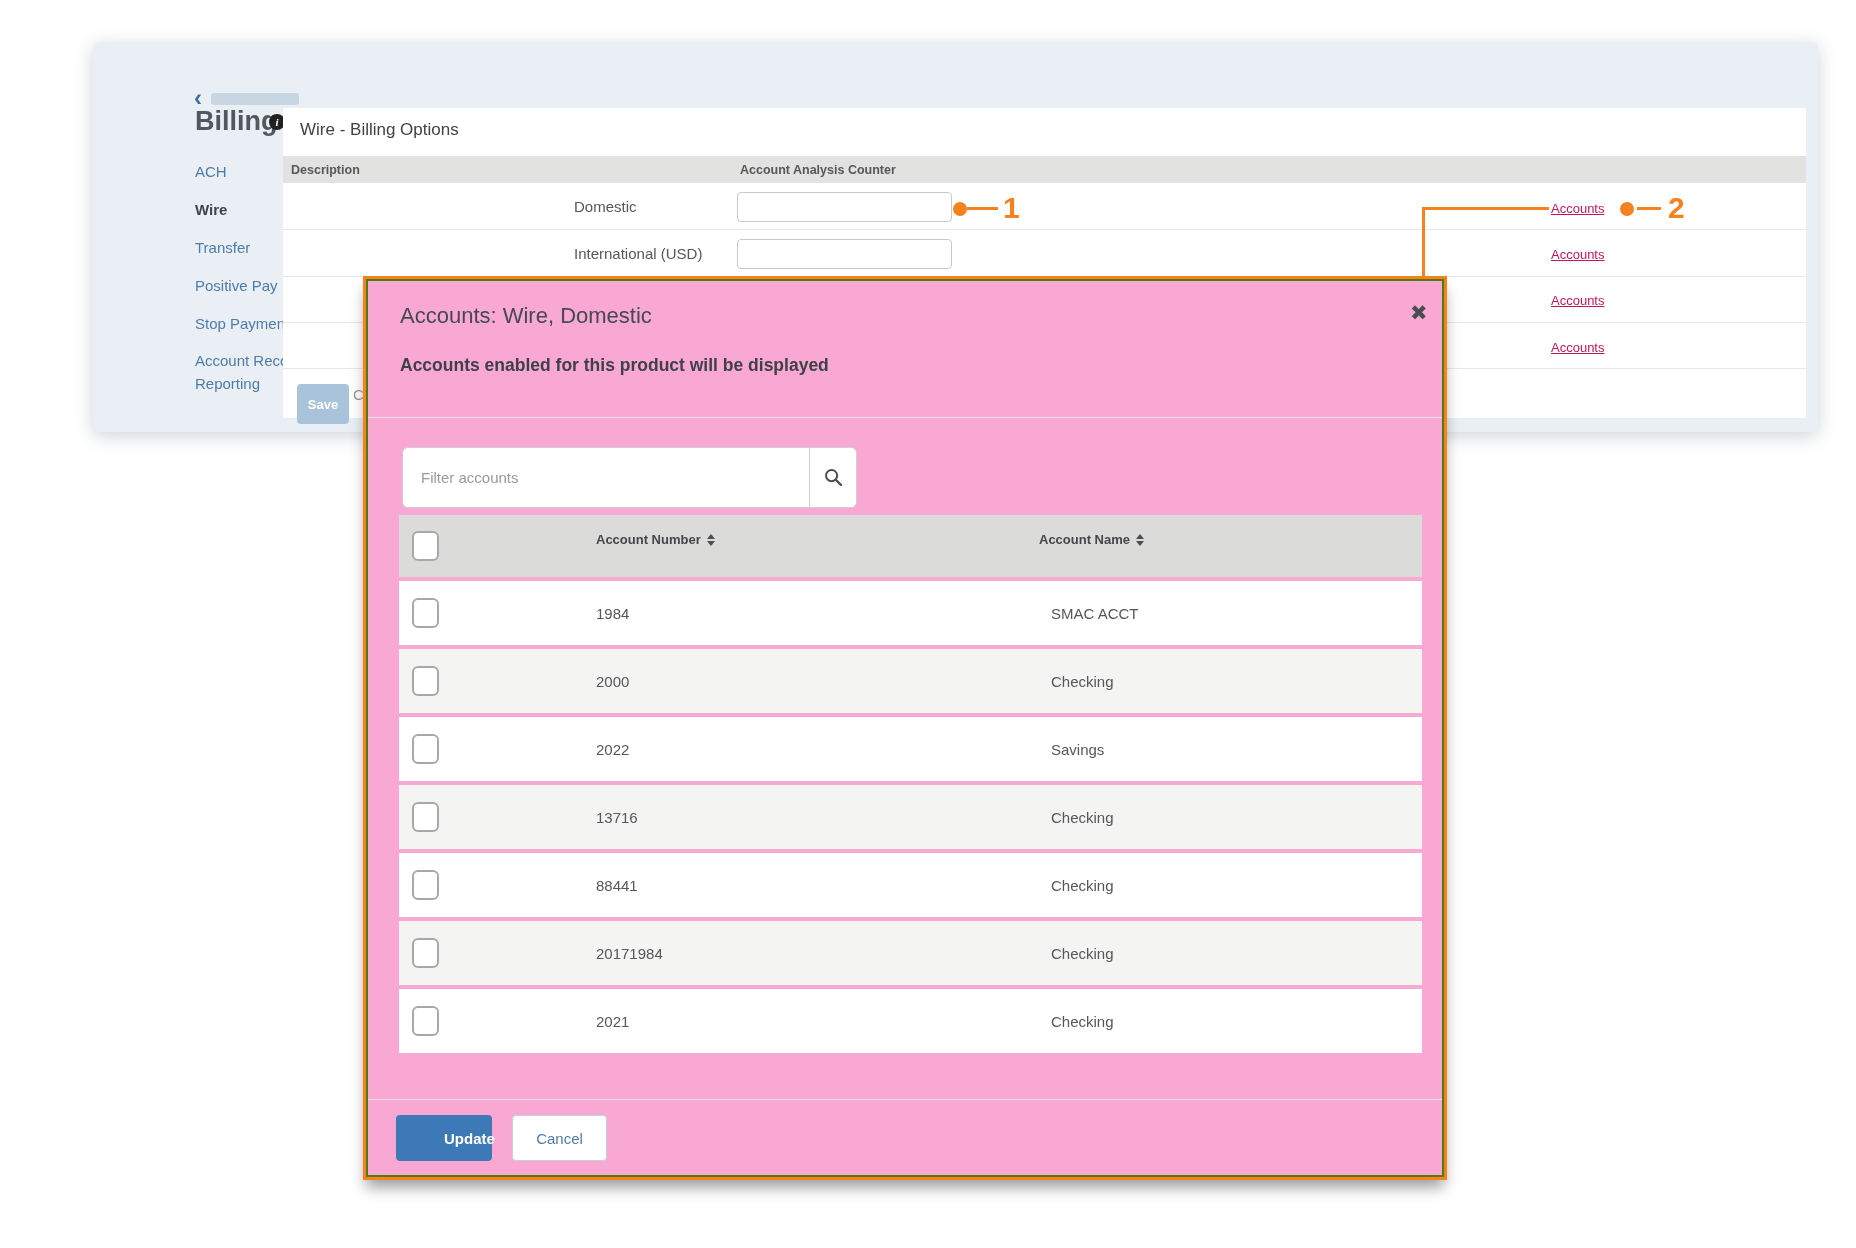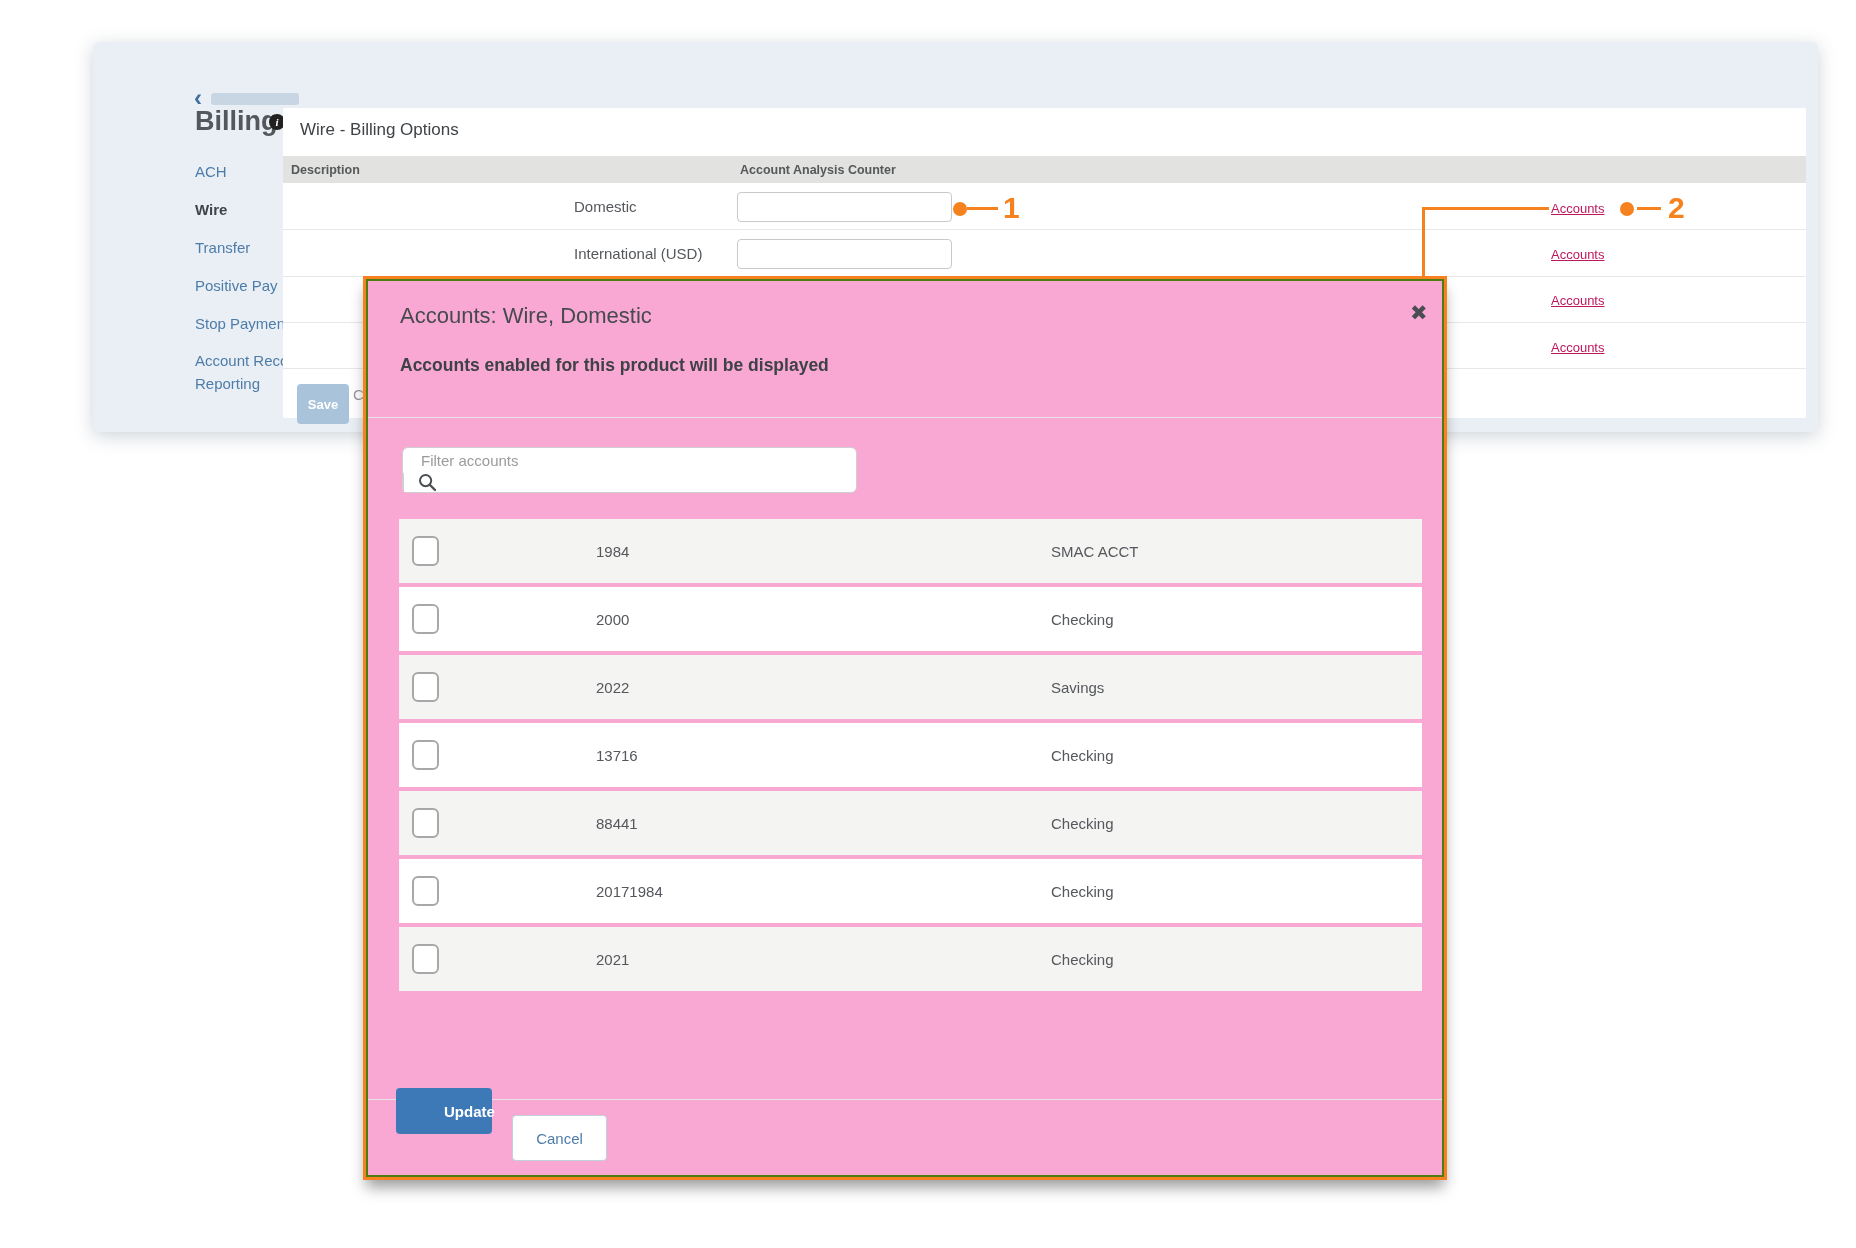--- a/index.html
+++ b/index.html
@@ -36,22 +36,22 @@
 
   
   .modal { position:absolute; left:363px; top:276px; width:1084px; height:904px;
            border:3px solid #F5821F; background:#fff; box-shadow:0 10px 14px -3px rgba(0,0,0,.4); }
   .modal-inner { position:absolute; inset:0; border:2px solid #4d7c0f; background:#f9a8d4; }
   .modal-title { position:absolute; left:32px; top:22px; font-size:22px; color:#46494E; }
   .modal-close { position:absolute; left:1042px; top:20px; font-size:21px; color:#4A4E52; cursor:pointer; line-height:24px; }
   .modal-subtitle { position:absolute; left:32px; top:74px; font-size:17.5px; font-weight:bold; color:#3E4145; }
   .modal-head-divider { position:absolute; left:0; top:136px; width:100%; border-top:1px solid #E5E5E5; }
 
-  .filter-group { position:absolute; left:34px; top:166px; width:455px; height:46px;
-                  border:1px solid #CFCFCF; border-radius:6px; background:#fff; display:flex;flex-direction:column; }
+  .filter-group { position:absolute; left:34px; top:166px; width:455px; height:61px;
+                  border:1px solid #CFCFCF; border-radius:6px; background:#fff; display:flex; }
   .filter-input { flex:1; border:none; outline:none; background:transparent; font-size:15px; color:#54575B;
                   padding:0 18px; font-family:"Liberation Sans", sans-serif; }
   .filter-input::placeholder { color:#9B9B9B; }
   .search-btn { width:47px; border-left:1px solid #CFCFCF; display:flex; align-items:center; justify-content:center;
                 cursor:pointer; background:#fff; border-radius:0 6px 6px 0; }
 
   .acct-table { position:absolute; left:31px; top:234px; width:1023px; }
   .acct-thead { position:relative; height:62px; background:#DBDBD9; }
   .acct-thead .hlabel { position:absolute; top:17px; font-size:13px; font-weight:bold; color:#43464A; display:flex; align-items:center; }
   .sort-icon { display:inline-flex; flex-direction:column; margin-left:6px; gap:2px; }
@@ -59,21 +59,21 @@
   .sort-icon .dn { width:0; height:0; border-left:4px solid transparent; border-right:4px solid transparent; border-top:5px solid #4B4E52; }
   .checkbox { width:27px; height:30px; border:2px solid #A8A8A8; border-radius:6px; background:#fff; cursor:pointer; }
   .acct-thead .checkbox { position:absolute; left:13px; top:16px; }
   .mrow { position:relative; height:64px; margin-top:4px; background:#fff; }
   .mrow:nth-child(odd) { background:#F4F4F2; }
   .mrow .checkbox { position:absolute; left:13px; top:17px; }
   .mrow .num  { position:absolute; left:197px; top:50%; transform:translateY(-50%); font-size:15px; color:#54575B; }
   .mrow .name { position:absolute; left:640px; top:50%; transform:translateY(-50%); font-size:15px; color:#54575B;margin-left:12px; }
 
   .modal-foot-divider { position:absolute; left:0; top:818px; width:100%; border-top:1px solid #E3E3E3; }
-  .update-btn { position:absolute; left:28px; top:807px; width:96px; height:46px; background:#3C79B6; color:#fff;
+  .update-btn { position:absolute; left:28px; top:834px; width:96px; height:46px; background:#3C79B6; color:#fff;
                 border:none; border-radius:4px; font-size:15px; font-weight:bold; font-family:"Liberation Sans", sans-serif; cursor:pointer;padding-left:48px; }
   .cancel-btn { position:absolute; left:144px; top:834px; width:95px; height:46px; background:#fff; color:#4E7CA8;
                 border:1px solid #BFD0DC; border-radius:4px; font-size:15px; font-family:"Liberation Sans", sans-serif; cursor:pointer; }
 
   
   .ann { position:absolute; background:#F5821F; }
   .ann-dot { width:14px; height:14px; border-radius:50%; }
   .ann-label { position:absolute; color:#F5821F; font-size:30px; font-weight:600; line-height:30px; background:none; }
 </style>
 </head>
@@ -140,20 +140,37 @@
         <input class="filter-input" placeholder="Filter accounts" style="">
         <div class="search-btn">
           <svg width="19" height="19" viewBox="0 0 19 19">
             <circle cx="7.6" cy="7.6" r="5.6" fill="none" stroke="#4B4F54" stroke-width="2"></circle>
             <line x1="12" y1="12" x2="17" y2="17" stroke="#4B4F54" stroke-width="2.4" stroke-linecap="round"></line>
           </svg>
         </div>
       </div>
 
       <div class="acct-table">
+        <div class="acct-thead">
+          <div class="checkbox"></div>
+          <span class="hlabel" style="left:197px">
+            <span>Account Number</span>
+            <span class="sort-icon">
+                <span class="up"></span>
+                <span class="dn"></span>
+              </span>
+          </span>
+          <span class="hlabel" style="left:640px">
+            <span>Account Name</span>
+            <span class="sort-icon">
+                <span class="up"></span>
+                <span class="dn"></span>
+              </span>
+          </span>
+        </div>
 
         <div class="mrow">
           <div class="checkbox"></div>
           <span class="num">1984</span>
           <span class="name">SMAC ACCT</span>
         </div>
         <div class="mrow">
           <div class="checkbox"></div>
           <span class="num">2000</span>
           <span class="name">Checking</span>

